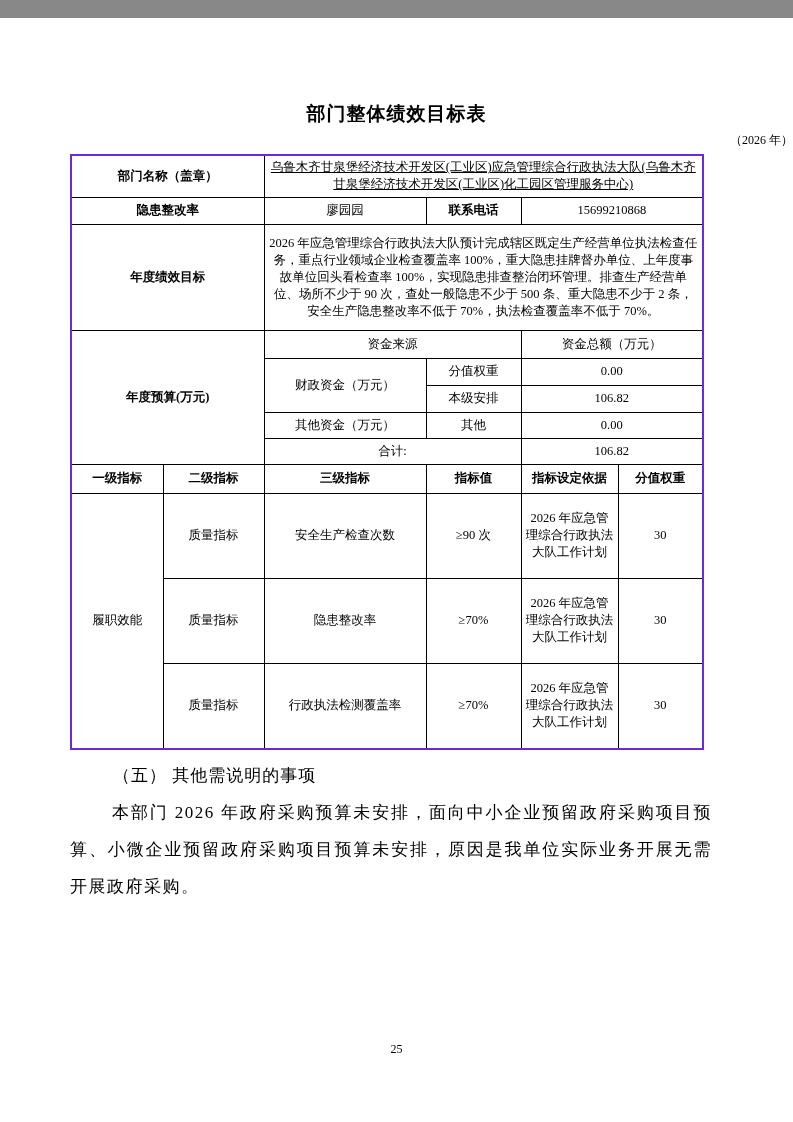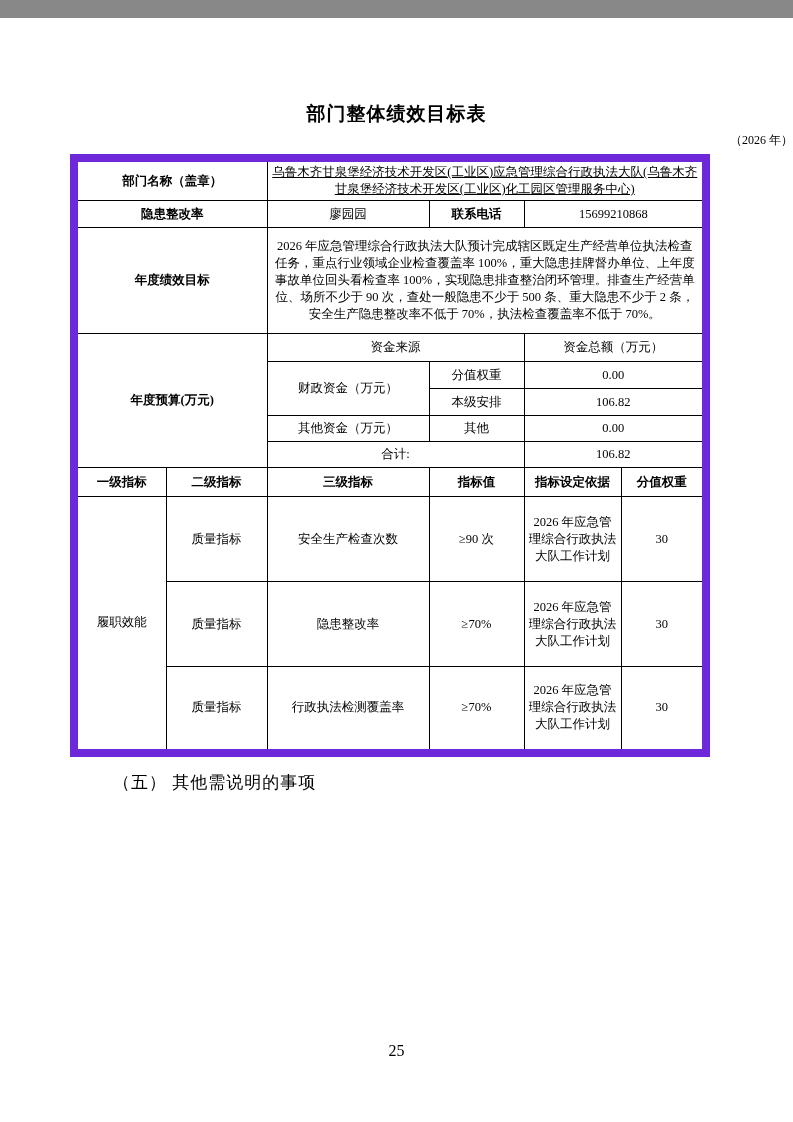--- a/index.html
+++ b/index.html
@@ -26,21 +26,21 @@
     margin-top: 8px;
     text-align: right;
     font-size: 12px;
     line-height: 14px;
   }
   table.main-table {
     margin: 7px 0 0 70px;
     width: 632px;
     border-collapse: collapse;
     table-layout: fixed;
-    border: 8px solid #6d28d9;
+    border: 2px solid #6d28d9;
   }
   table.main-table td {
     border: 1px solid #000;
     text-align: center;
     vertical-align: middle;
     font-size: 12.5px;
     line-height: 17px;
     padding: 2px 4px;
     overflow: hidden;
   }
@@ -80,21 +80,21 @@
     letter-spacing: 1.5px;
     text-align: justify;
     text-indent: 42px;
   }
   .page-number {
     position: absolute;
     left: 0;
     right: 0;
     top: 1024px;
     text-align: center;
-    font-size: 16px;
+    font-size: 12px;
   }
 </style>
 </head>
 <body>
 
 <div class="page">
 
   <h1 class="doc-title">部门整体绩效目标表</h1>
   <div class="doc-subtitle">（2026 年）</div>
 
@@ -172,16 +172,17 @@
         <td>质量指标</td>
         <td>行政执法检测覆盖率</td>
         <td>≥70%</td>
         <td class="basis">2026 年应急管理综合行政执法大队工作计划</td>
         <td>30</td>
       </tr>
     </tbody>
   </table>
 
   <div class="sec-heading">（五） 其他需说明的事项</div>
+  <p class="sec-para">本部门 2026 年政府采购预算未安排，面向中小企业预留政府采购项目预算、小微企业预留政府采购项目预算未安排，原因是我单位实际业务开展无需开展政府采购。</p>
 
   <div class="page-number">25</div>
 
 </div>
 
 </body></html>

